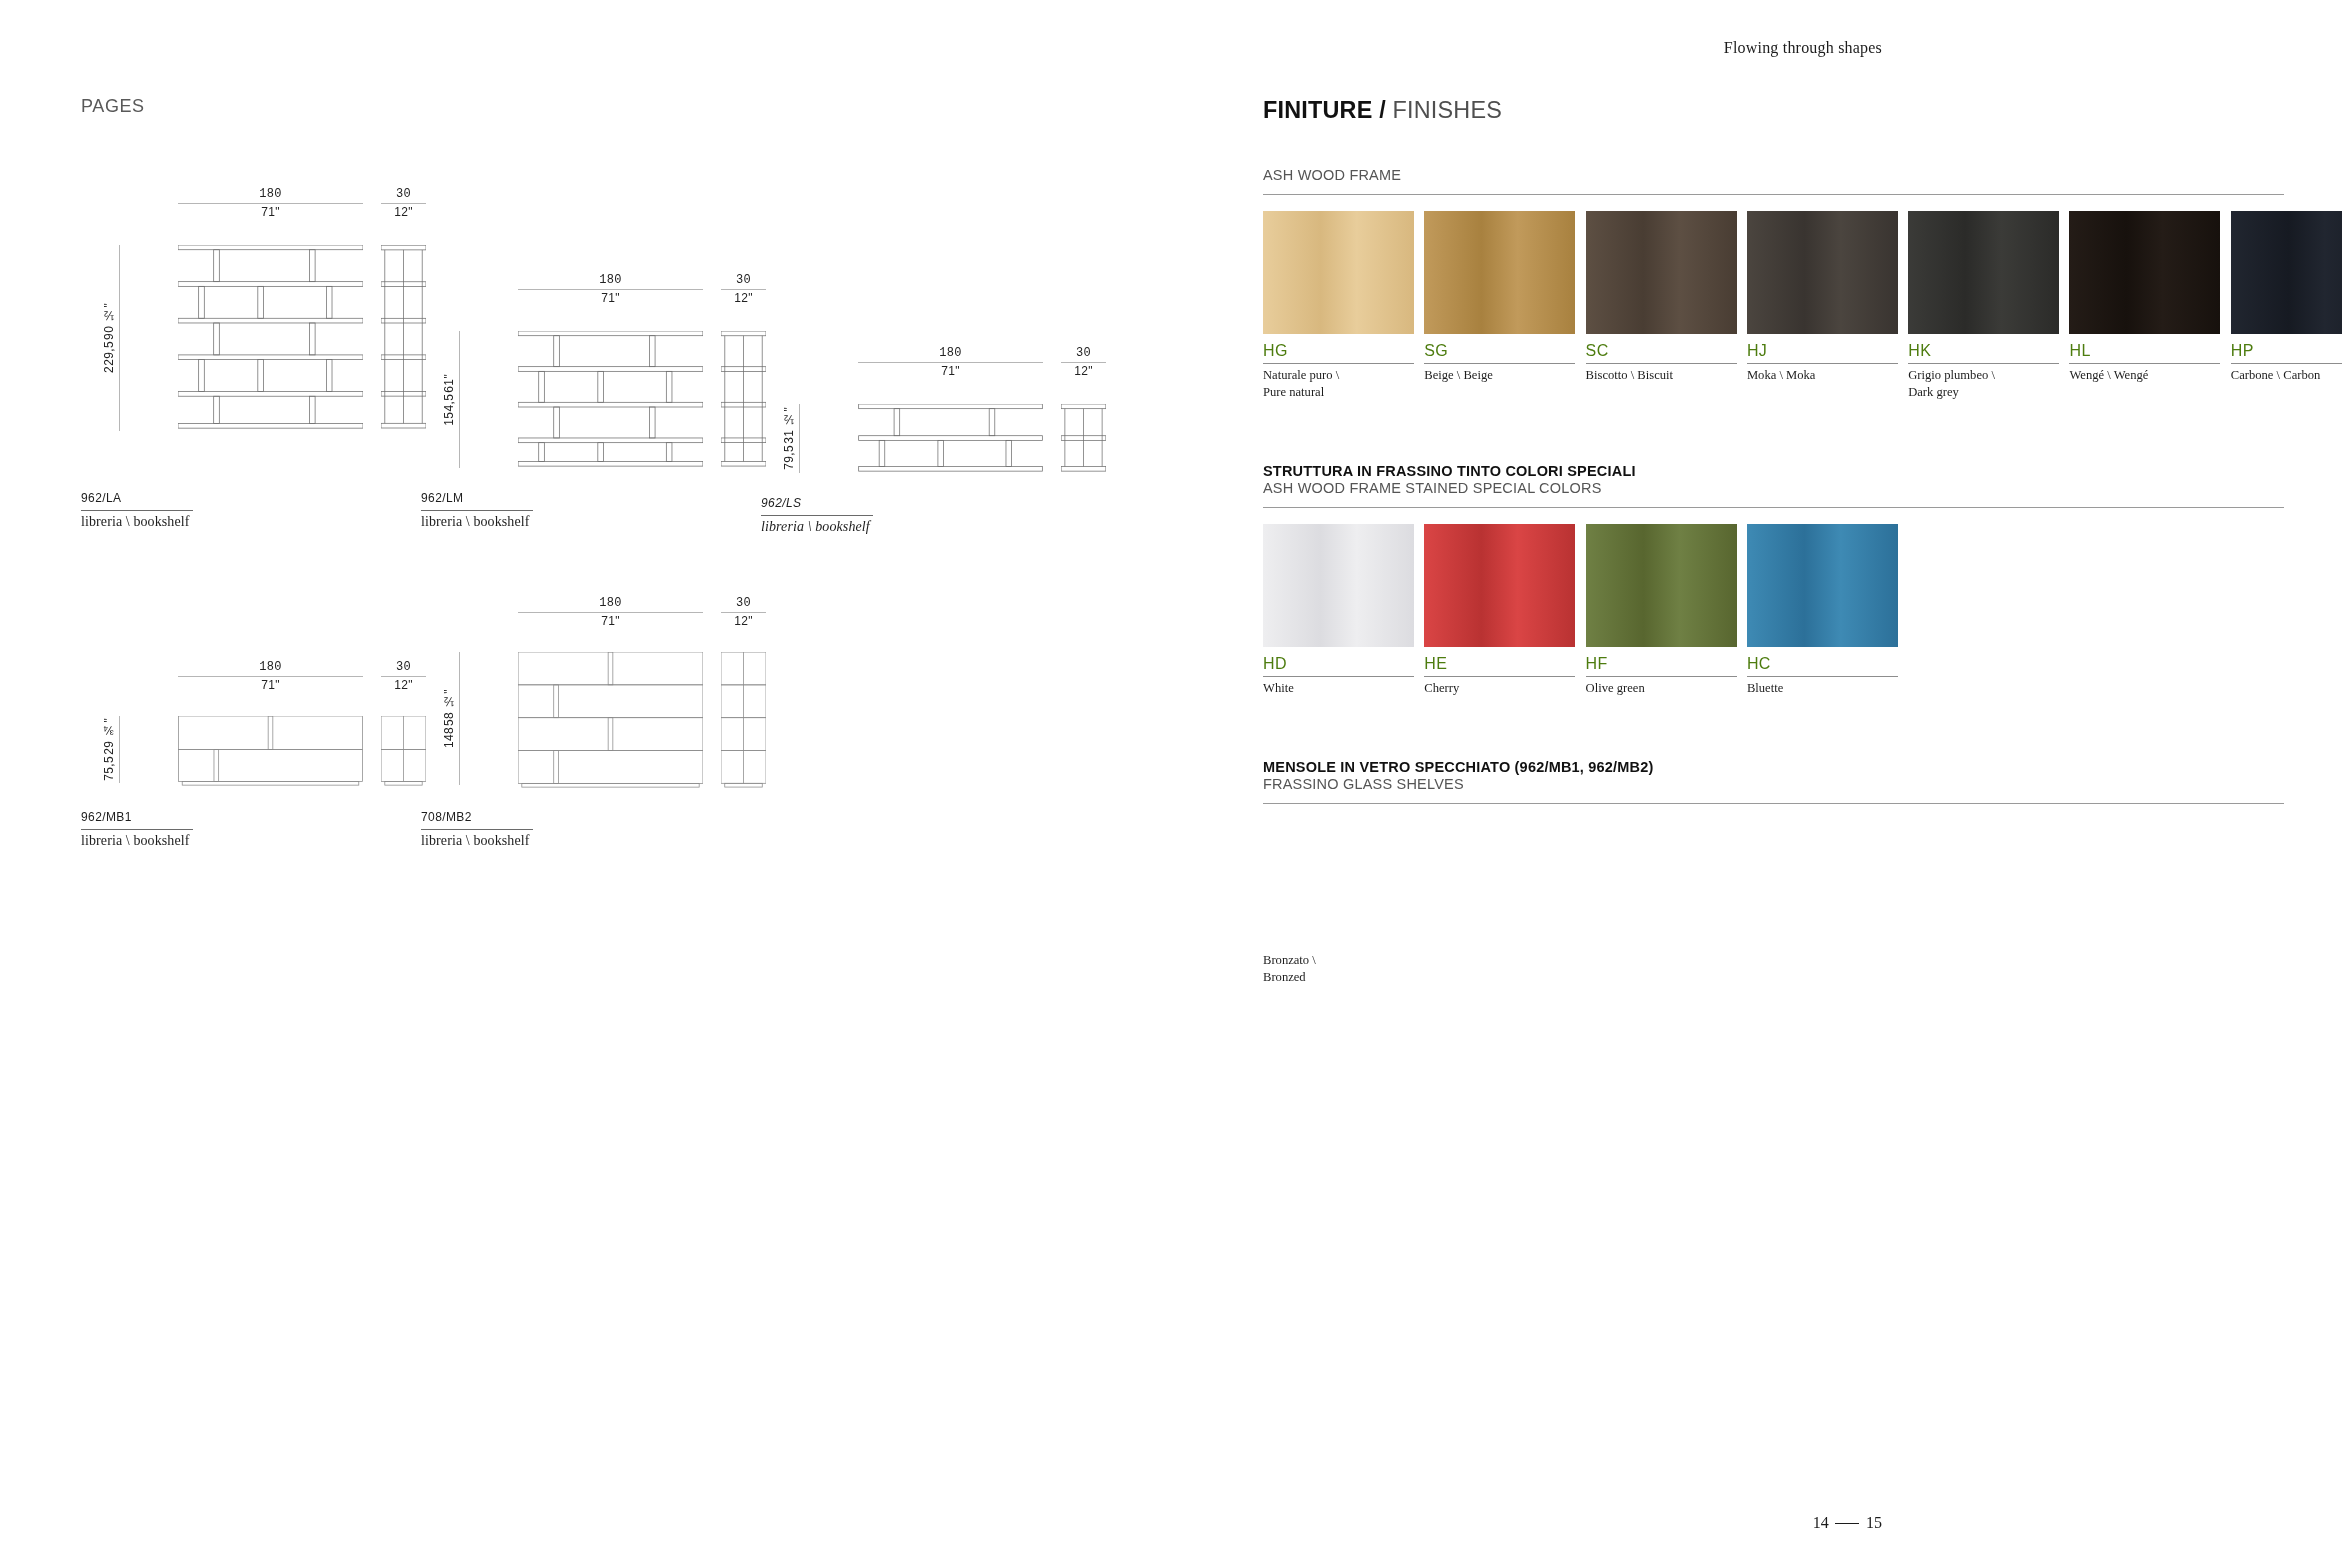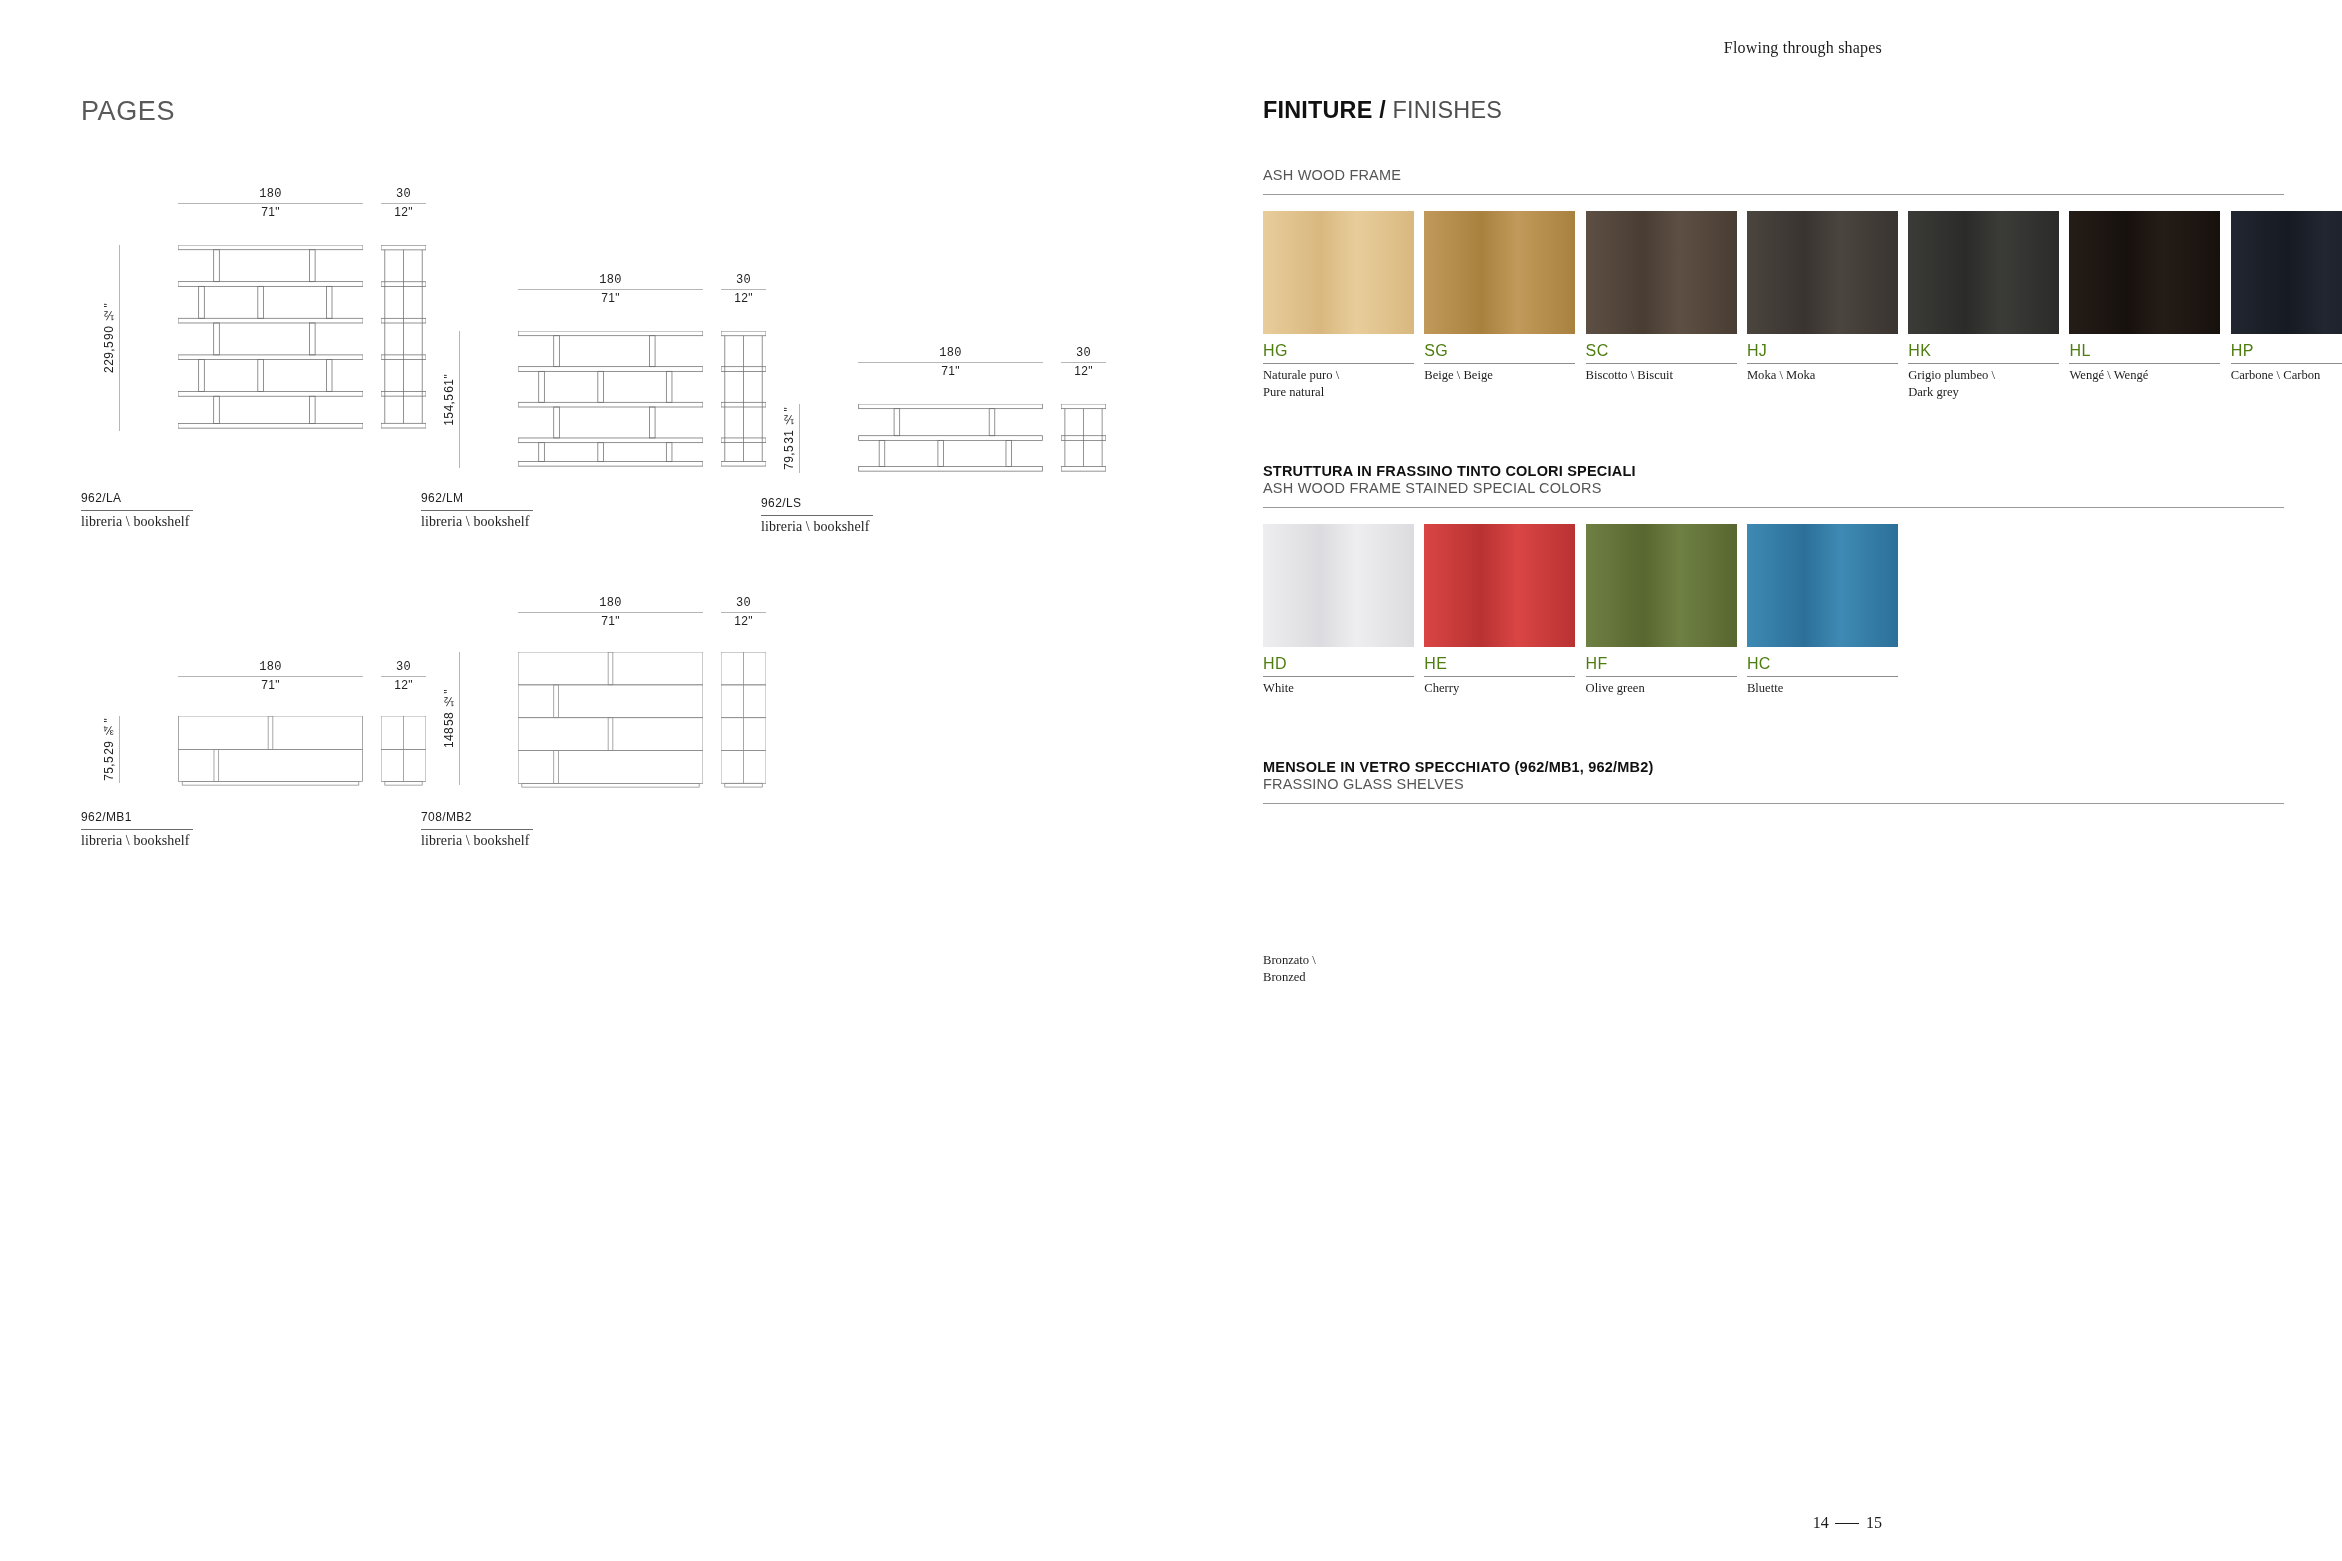--- a/index.html
+++ b/index.html
@@ -21,21 +21,21 @@
     position: absolute; right: 54px; bottom: 30px;
     font-family: "Liberation Serif", serif;
     font-size: 16px; color: #1c1c1c;
     display: flex; align-items: center; gap: 6.6px;
   }
   .folio .rule { display:inline-block; width: 24px; height:0.9px; background:#1c1c1c; }
 
   
   .left-col { position: absolute; left: 81px; top: 97px; width: 1106px; }
   .prod-title {
-    font-size: 27px; color: #595959; letter-spacing: 0.6px; font-weight: 400;
+    font-size: 18px; color: #595959; letter-spacing: 0.6px; font-weight: 400;
     line-height: 1.1;
   }
   .prod-designer {
     font-size: 14px; color: #2b2b2b; margin-top: 8.4px; letter-spacing: 0.1px;
   }
 
   
   .drawings { position: absolute; left: 0; top: 0; width: 1171px; height: 937px; }
   .fig { position: absolute; }
 
@@ -303,21 +303,21 @@
           <g stroke="#6e6e6e" stroke-width="0.8" fill="none">
             <rect x="0" y="0" width="48" height="5"></rect>
             <rect x="0" y="34" width="48" height="5"></rect>
             <rect x="0" y="67" width="48" height="5"></rect>
             <line x1="4" y1="5" x2="4" y2="67"></line>
             <line x1="24" y1="5" x2="24" y2="67"></line>
             <line x1="44" y1="5" x2="44" y2="67"></line>
           </g>
         </svg>
       </div>
-      <div class="caption" style="left:0px; top:150px; width:112px;">
+      <div class="caption" style="left:0px; top:150px; width:112px;font-style:italic;">
         <div class="code">962/LS</div>
         <div class="rule"></div>
         <div class="sub">libreria \ bookshelf</div>
       </div>
     </div>
 
     <div class="fig" style="left:0px; top:473px;">
       <div class="dim-top" style="left:97px; top:0px; width:185px;">
         <div class="cm">180</div>
         <div class="bar"></div>

